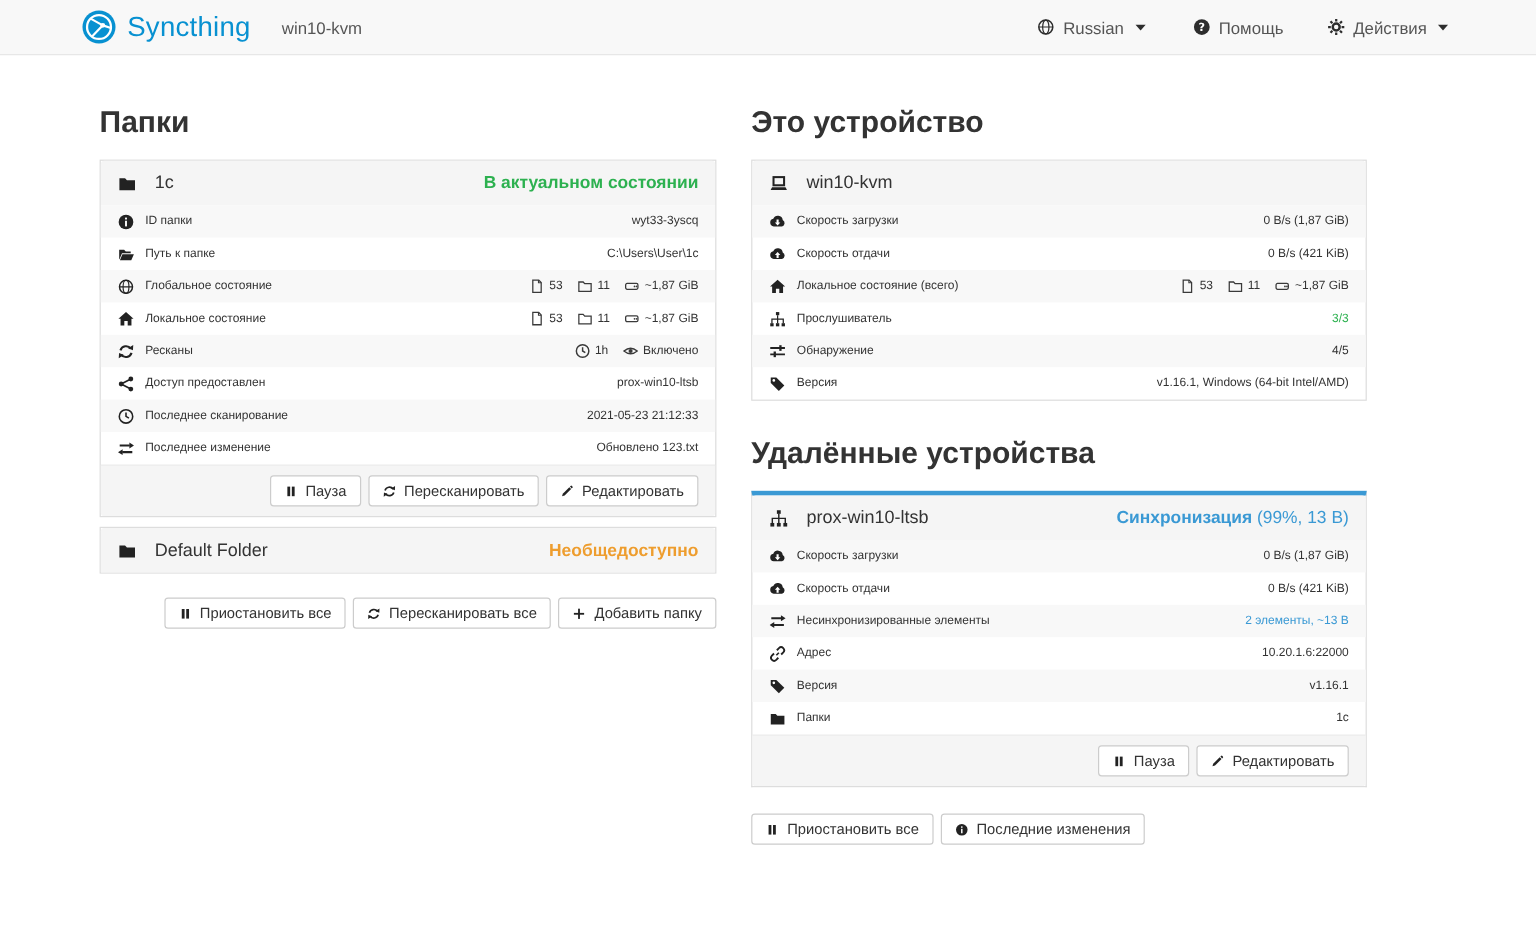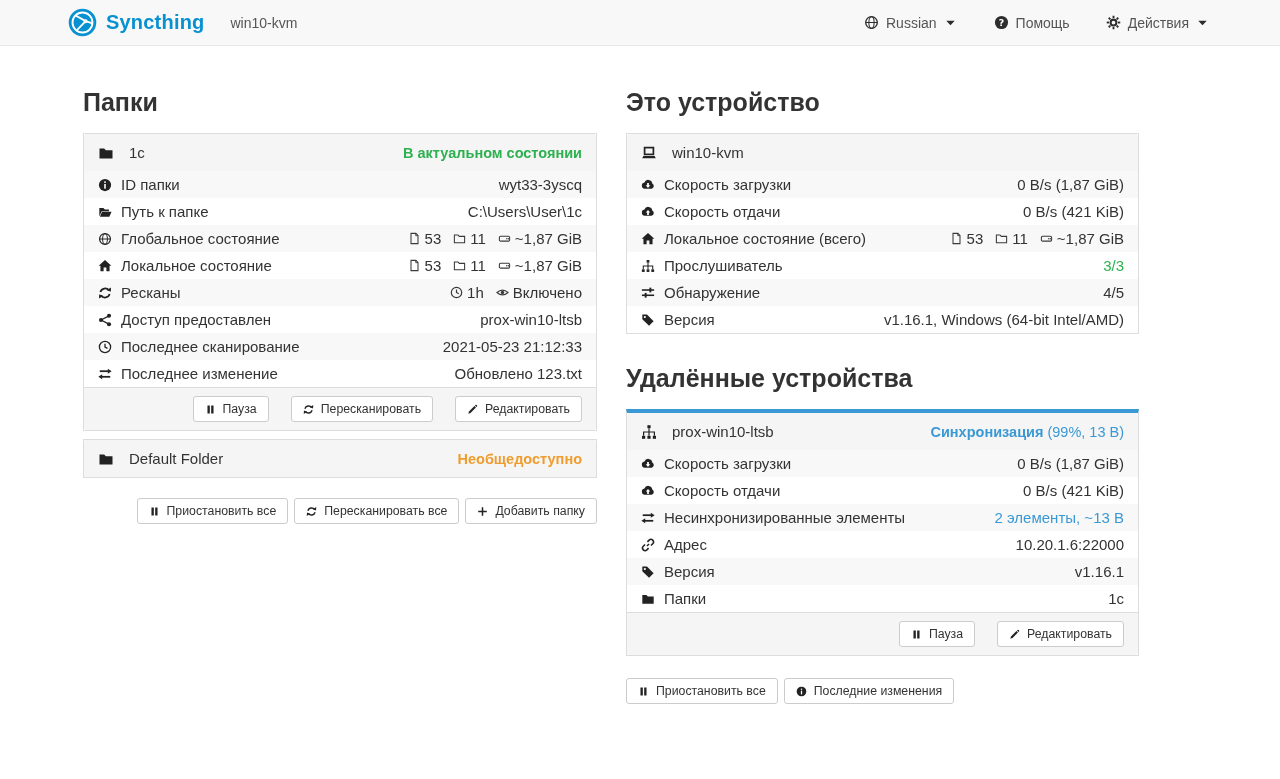--- a/index.html
+++ b/index.html
@@ -2,21 +2,21 @@
 <html><head>
 <meta charset="utf-8">
 <style>
   *{box-sizing:border-box;margin:0;padding:0}
   html,body{width:1280px;height:779px}
   body{font-family:"Liberation Sans",sans-serif;background:#fff;color:#333;overflow:hidden}
 
   
   .navbar{height:46px;background:#f8f8f8;border-bottom:1px solid #e7e7e7;display:flex;align-items:center;padding:0 70px 0 68px}
   .brand{display:flex;align-items:center;gap:9px;cursor:pointer}
-  .brand-name{color:#0891d1;font-weight:bold;font-size:20px;letter-spacing:.2px}
+  .brand-name{color:#0891d1;font-weight:normal;font-size:23px;letter-spacing:.2px}
   .nav-devname{margin-left:26px;font-size:14px;color:#555}
   .nav-right{margin-left:auto;display:flex;align-items:center;gap:36px}
   .nav-item{display:flex;align-items:center;gap:7px;font-size:14px;color:#555;cursor:pointer;white-space:nowrap}
   .ic{display:inline-block;flex:none}
   .nav-item .ic{width:15px;height:15px;color:#2d2d2d}
   .caret{width:10px;height:10px;color:#555;margin-left:-1px}
 
   
   .container{display:flex;gap:29px;padding-left:83px}
   .col-left{width:514px}
@@ -31,32 +31,32 @@
   .panel-heading{background:#f5f5f5;padding:10px 14px;display:flex;align-items:center;border-radius:3px 3px 0 0;cursor:pointer}
   .panel-heading .ic{width:16px;height:16px;margin-right:15px;color:#222}
   .p-title{font-size:15px;color:#333}
   .p-status{margin-left:auto;font-size:14.5px;font-weight:bold;display:flex;align-items:center;gap:4px}
   .p-status .detail{font-weight:normal}
   .status-green{color:#2db150}
   .status-orange{color:#ee9d2e}
   .status-blue{color:#3a99d4}
 
   
-  .trow{display:flex;align-items:flex-start;padding:4px 14px;font-size:15px;line-height:19px}
+  .trow{display:flex;align-items:flex-start;padding:4px 14px;font-size:10px;line-height:19px}
   .rows .trow:nth-child(odd){background:#f8f8f8}
   .lbl{display:flex;align-items:center;gap:9px;color:#333}
   .lbl .ic{width:14px;height:14px;color:#222}
   .val{margin-left:auto;display:flex;align-items:center;text-align:right;color:#333}
   .val .ic{width:13px;height:13px;color:#3a3a3a;margin-left:12px;margin-right:4px}
   .val .ic.first{margin-left:0}
   .link{color:#3a99d4;cursor:pointer}
   .green{color:#2db150}
 
   
-  .panel-footer{background:#f5f5f5;border-top:1px solid #ddd;padding:8px 14px;display:flex;justify-content:flex-end;gap:22px;border-radius:0 0 3px 3px}
+  .panel-footer{background:#f5f5f5;border-top:1px solid #ddd;padding:8px 14px;display:flex;justify-content:flex-end;gap:6px;border-radius:0 0 3px 3px}
   .btn{display:inline-flex;align-items:center;gap:7px;background:#fff;border:1px solid #ccc;border-radius:3px;padding:5px 11px;font-size:12.3px;color:#333;cursor:pointer;white-space:nowrap}
   .btn .ic{width:11px;height:11px;color:#222}
   .btn-row{display:flex;gap:6px;margin-top:20px}
   .btn-row.right{justify-content:flex-end}
   .btn-row.wrap{flex-wrap:wrap;row-gap:5px;margin-top:22px}
 </style>
 </head>
 <body>
 
 <svg width="0" height="0" style="position:absolute" aria-hidden="true">

